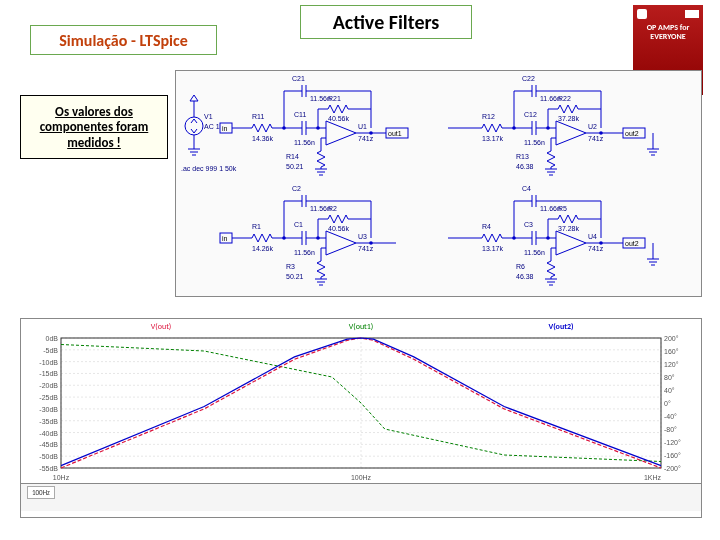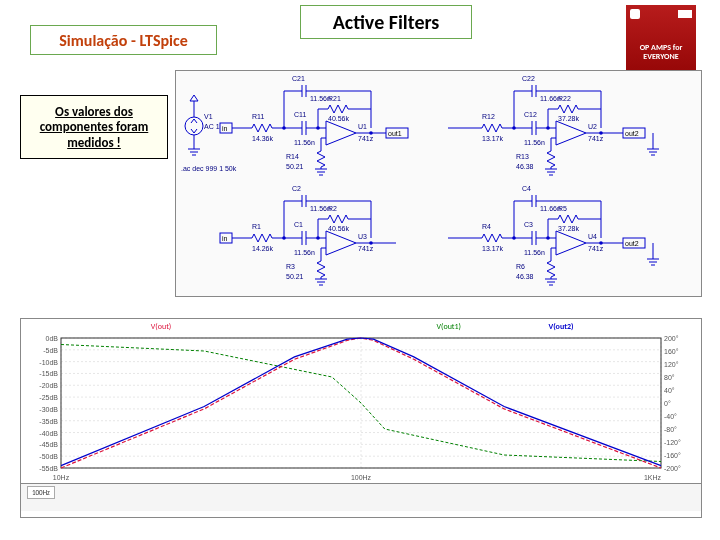--- a/index.html
+++ b/index.html
@@ -1,20 +1,20 @@
 <!DOCTYPE html>
 <html><head>
 <meta charset="utf-8">
 <style>
   body { margin: 0; padding: 0; font-family: Calibri, Arial, sans-serif; background: #fff; width: 720px; height: 540px; overflow: hidden; }
   .slide { width: 720px; height: 540px; position: relative; border-radius: 31px; }
   .title-box { position: absolute; left: 300px; top: 5px; width: 170px; height: 32px; border: 1px solid #6aa84f; display: flex; align-items: center; justify-content: center; font-size: 20px; font-weight: bold; color: #000; }
   .subtitle-box { position: absolute; left: 30px; top: 25px; width: 185px; height: 28px; border: 1px solid #6aa84f; display: flex; align-items: center; justify-content: center; font-size: 16px; font-weight: bold; color: #c2410c; }
   .note-box { position: absolute; left: 20px; top: 95px; width: 140px; height: 56px; border: 1px solid #000; background: #fffff0; display: flex; align-items: center; justify-content: center; font-size: 13px; font-weight: bold; text-align: center; line-height: 1.2; padding: 3px; text-decoration: underline; }
-  .book-cover { position: absolute; right: 24px; top: 5px; width: 70px; height: 90px; background: linear-gradient(#b71c1c, #8b0000); color: white; font-size: 7px; padding: 4px; box-sizing: border-box; text-align: center; display: flex; flex-direction: column; justify-content: flex-start; gap: 20px; }
+  .book-cover { position: absolute; right: 17px; top: 5px; width: 70px; height: 90px; background: linear-gradient(#b71c1c, #8b0000); color: white; font-size: 7px; padding: 4px; box-sizing: border-box; text-align: center; display: flex; flex-direction: column; justify-content: flex-start; }
   .book-cover .bc-top { display: flex; justify-content: space-between; align-items: center; margin-bottom: 2px; }
   .book-cover .bc-top .logo { width: 10px; height: 10px; background: #fff; border-radius: 2px; }
   .book-cover .bc-top .flag { width: 14px; height: 8px; background: #fff; }
   .book-title { font-weight: bold; font-size: 8px; margin-top: 2px; line-height: 1.1; }
   .book-author { font-size: 5px; margin-top: auto; color: #ddd; }
 
   .schematic-area { position: absolute; left: 175px; top: 70px; width: 525px; height: 225px; border: 1px solid #888; background: #fafafa; }
   .sch-cell { position: absolute; width: 248px; height: 108px; box-sizing: border-box; }
   .sch-cell svg { width: 100%; height: 100%; }
   .sch-0 { left: 0; top: 0; }
@@ -25,21 +25,21 @@
   .comp-label { font-family: Arial, sans-serif; font-size: 7px; fill: #000080; }
   .wire { stroke: #0000cc; stroke-width: 1; fill: none; }
   .ground-tri { stroke: #0000cc; stroke-width: 1; fill: none; }
   .node-dot { fill: #0000cc; }
   .port-label { font-family: Arial, sans-serif; font-size: 7px; fill: #000; }
   .ac-text { font-family: Arial, sans-serif; font-size: 7px; fill: #000080; }
 
   .plot-area { position: absolute; left: 20px; top: 318px; width: 680px; height: 198px; border: 1px solid #888; background: #fff; }
   .plot-head { height: 14px; display: flex; font-size: 8px; align-items: center; }
   .plot-head .ph-left { flex: 1; text-align: center; color: crimson; padding-left: 40px; }
-  .plot-head .ph-mid { flex: 1; text-align: right; color: #008000; }
+  .plot-head .ph-mid { flex: 1; text-align: center; color: #008000; }
   .plot-head .ph-right { flex: 1; text-align: center; color: #0000cc; padding-right: 40px; font-weight: bold; }
   .plot-svg-wrap { height: 150px; position: relative; }
   .plot-svg-wrap svg { width: 100%; height: 100%; }
   .axis-label { font-family: Arial, sans-serif; font-size: 7px; fill: #555; }
   .grid-line { stroke: #ccc; stroke-width: 0.5; stroke-dasharray: 2 2; }
   .curve-mag1 { stroke: crimson; stroke-width: 1.2; fill: none; stroke-dasharray: 4 2; }
   .curve-mag2 { stroke: #0000cc; stroke-width: 1.2; fill: none; }
   .curve-phase { stroke: #008000; stroke-width: 1; fill: none; stroke-dasharray: 3 2; }
   .plot-footer { height: 28px; border-top: 1px solid #888; font-size: 8px; padding: 2px 6px; box-sizing: border-box; background: #f5f5f5; display: flex; align-items: flex-start; }
   .footer-seg { border: 1px solid #aaa; padding: 1px 4px; margin-right: 4px; background: #fff; font-size: 7px; color: #333; }

